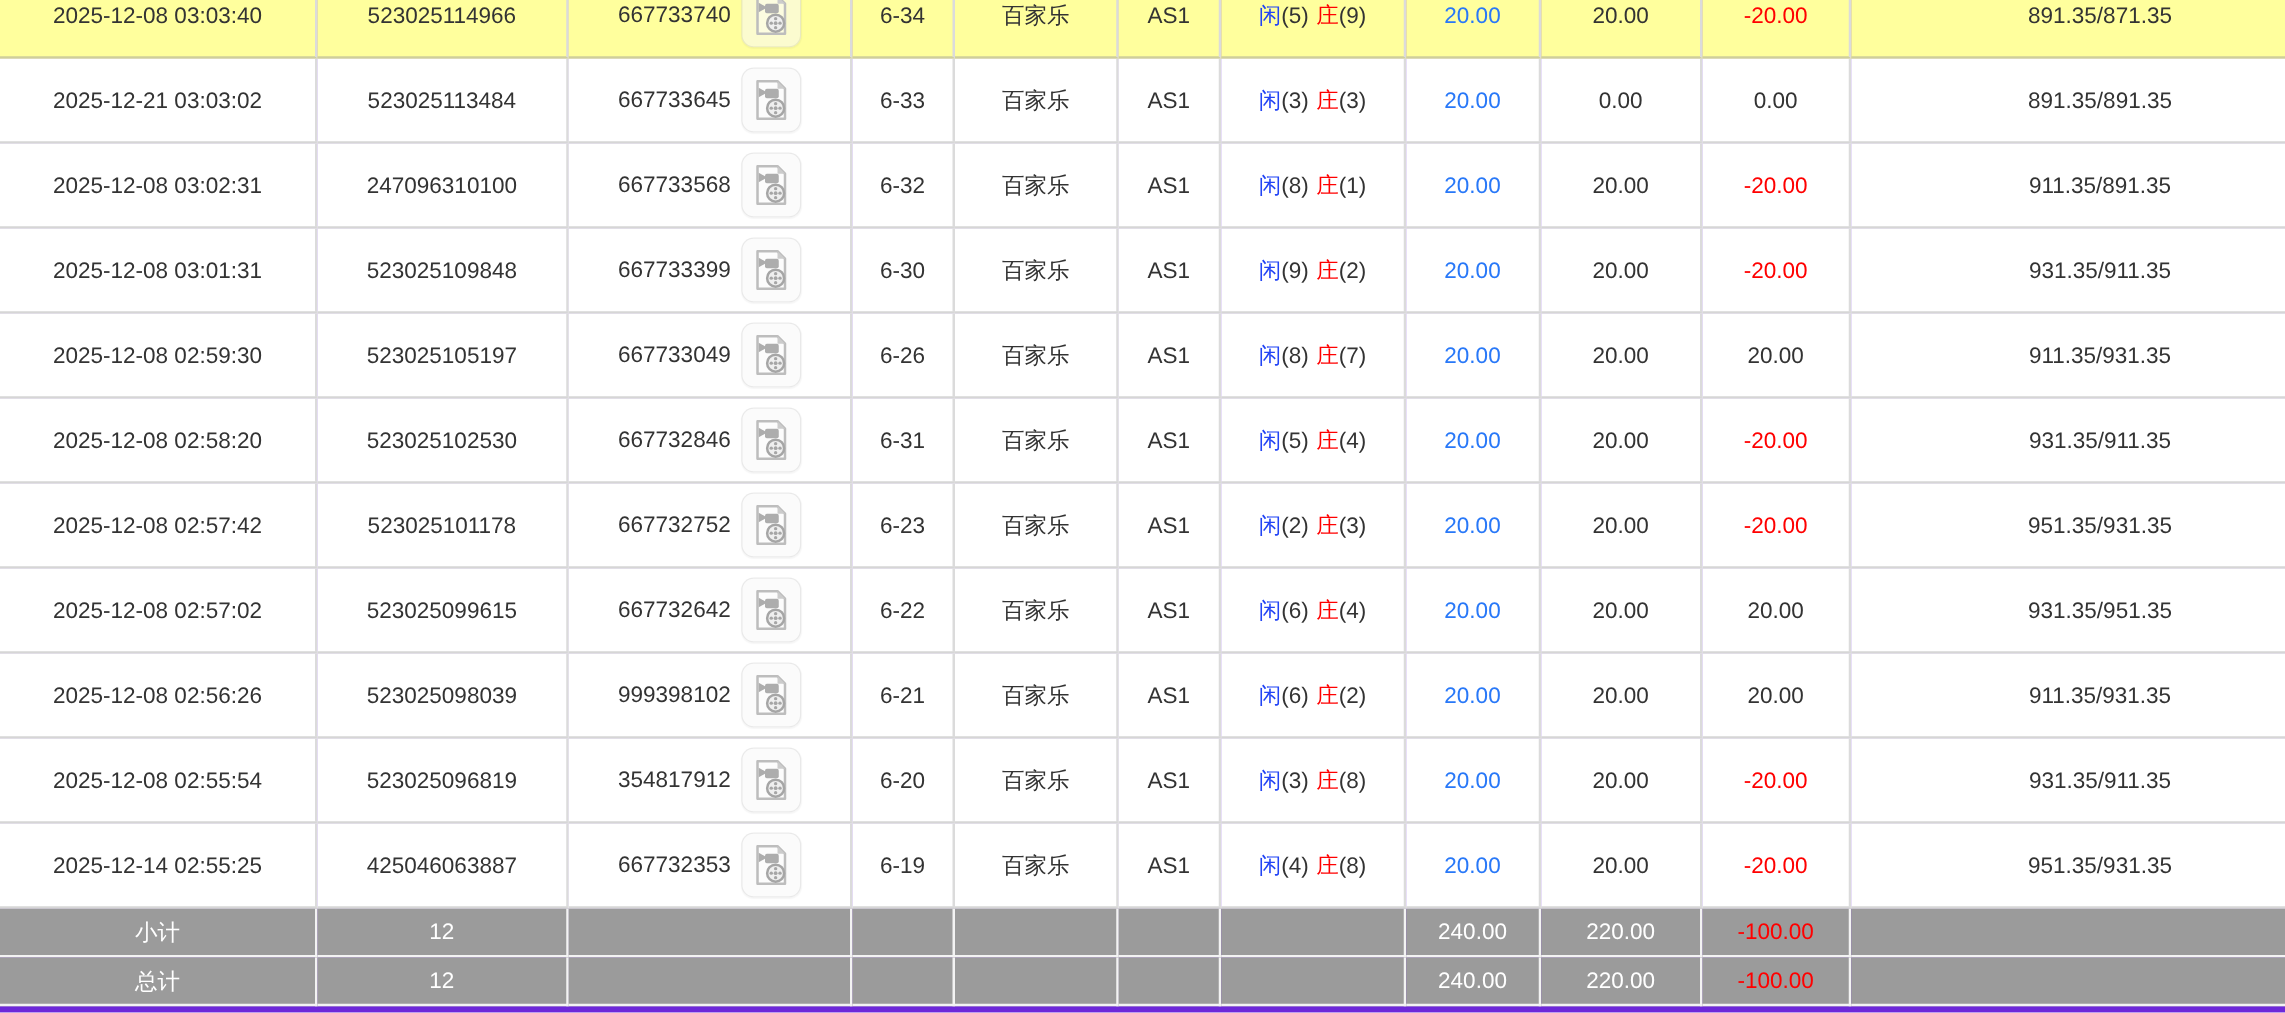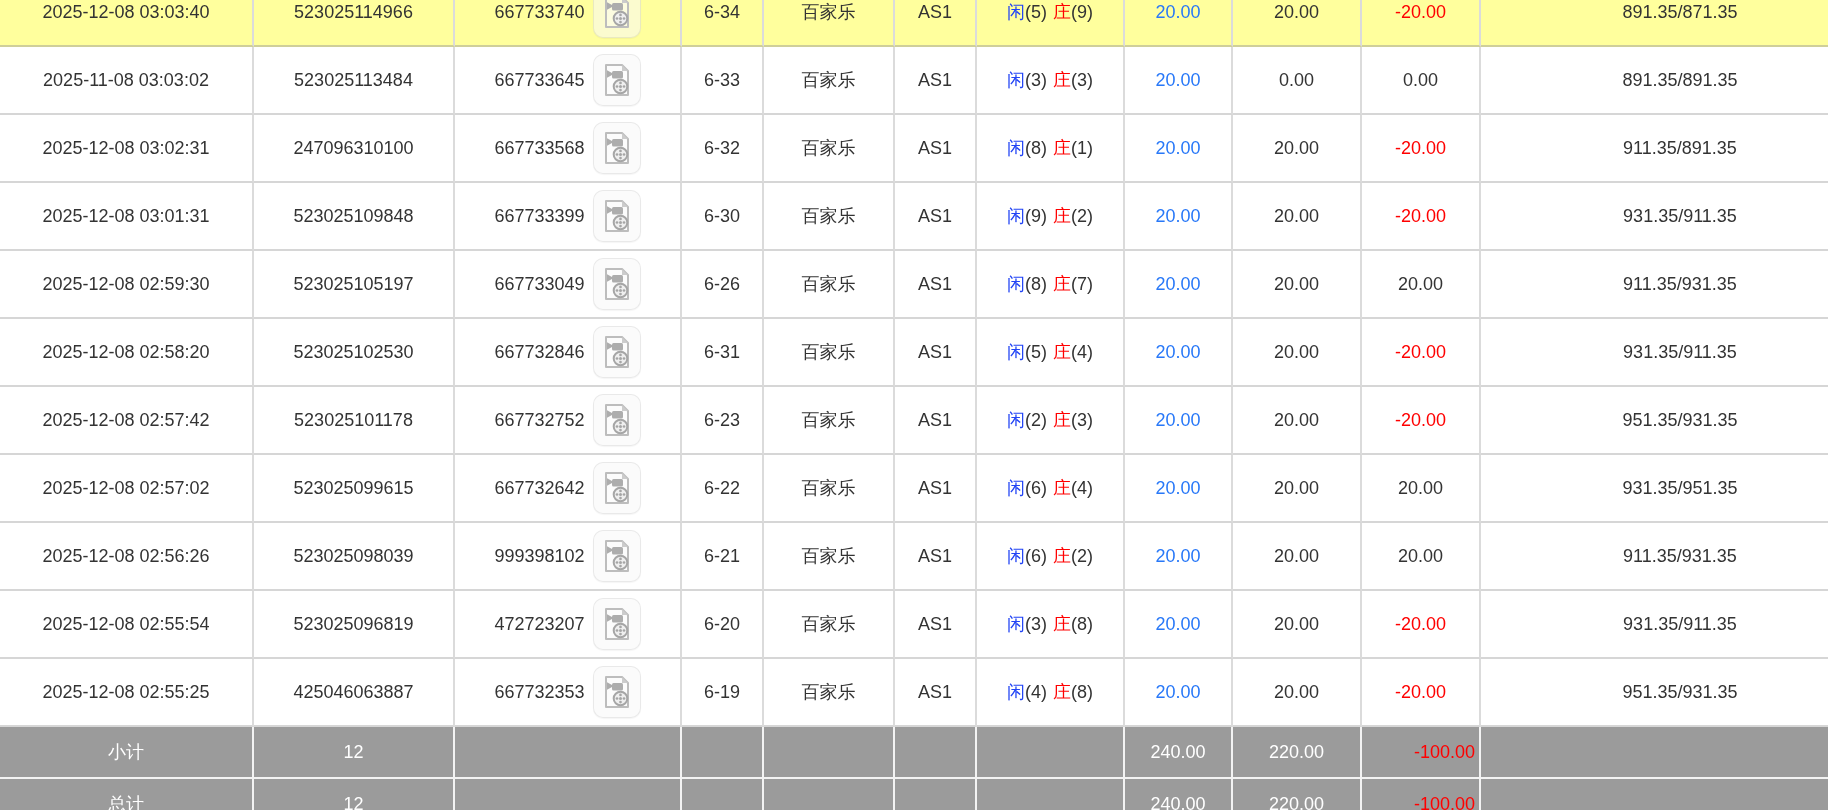--- a/index.html
+++ b/index.html
@@ -29,24 +29,24 @@
   .video-btn {
     display:inline-flex; align-items:center; justify-content:center;
     width:46px; height:50px; margin-left:8px; vertical-align:middle;
     background:rgba(248,248,248,0.55);
     border:1px solid rgba(0,0,0,0.07); border-radius:10px;
     box-shadow:0 1px 1px rgba(0,0,0,0.04);
     cursor:pointer;
   }
 
   tr.footer td {
-    height:52px; background:#9b9b9b; color:#ffffff;
+    height:39px; background:#9b9b9b; color:#ffffff;
     border-right:2px solid #f3f3f3; border-bottom:2px solid #f3f3f3;
   }
-  tr.footer td.neg { color:#ff0000;text-align:right; }
+  tr.footer td.neg { color:#ff0000; }
 
   .res-gap { display:inline-block; width:6px; }
 </style>
 </head>
 <body>
 
 <div class="viewport">
   <table class="history">
     <colgroup>
       <col style="width:254px">
@@ -86,21 +86,21 @@
     <td>AS1</td>
     <td>
       <span class="c-blue">闲</span><span>(5)</span><span class="res-gap"></span><span class="c-red">庄</span><span>(9)</span>
     </td>
     <td class="v-blue">20.00</td>
     <td>20.00</td>
     <td class="neg">-20.00</td>
     <td>891.35/871.35</td>
   </tr>
         <tr>
-    <td>2025-11-08 03:03:02</td>
+    <td>2025-12-21 03:03:02</td>
     <td>523025113484</td>
     <td>
       <span class="gameid-text">667733645</span><span class="video-btn">
               <svg width="30" height="34" viewBox="0 0 30 34">
         <path d="M4 2 h16 l6 6 v24 h-22 z" fill="#ffffff" fill-opacity="0.35" stroke="#bdbdbd" stroke-width="2" stroke-linejoin="round"></path>
         <path d="M20 2 l6 6 h-6 z" fill="#cccccc"></path>
         <rect x="10" y="8" width="11" height="7.5" rx="1.5" fill="#adadad"></rect>
         <path d="M10 10 l-5 -2.8 v7.6 l5 -2.8 z" fill="#adadad"></path>
         <circle cx="18.5" cy="23.5" r="6.8" fill="#efefef" stroke="#a6a6a6" stroke-width="2"></circle>
         <circle cx="18.5" cy="23.5" r="1.5" fill="#a6a6a6"></circle>
@@ -329,21 +329,21 @@
     </td>
     <td class="v-blue">20.00</td>
     <td>20.00</td>
     <td>20.00</td>
     <td>911.35/931.35</td>
   </tr>
         <tr>
     <td>2025-12-08 02:55:54</td>
     <td>523025096819</td>
     <td>
-      <span class="gameid-text">472723207</span><span class="video-btn">
+      <span class="gameid-text">354817912</span><span class="video-btn">
               <svg width="30" height="34" viewBox="0 0 30 34">
         <path d="M4 2 h16 l6 6 v24 h-22 z" fill="#ffffff" fill-opacity="0.35" stroke="#bdbdbd" stroke-width="2" stroke-linejoin="round"></path>
         <path d="M20 2 l6 6 h-6 z" fill="#cccccc"></path>
         <rect x="10" y="8" width="11" height="7.5" rx="1.5" fill="#adadad"></rect>
         <path d="M10 10 l-5 -2.8 v7.6 l5 -2.8 z" fill="#adadad"></path>
         <circle cx="18.5" cy="23.5" r="6.8" fill="#efefef" stroke="#a6a6a6" stroke-width="2"></circle>
         <circle cx="18.5" cy="23.5" r="1.5" fill="#a6a6a6"></circle>
         <circle cx="18.5" cy="19.9" r="1.35" fill="#a6a6a6"></circle>
         <circle cx="15" cy="23.5" r="1.35" fill="#a6a6a6"></circle>
         <circle cx="22" cy="23.5" r="1.35" fill="#a6a6a6"></circle>
@@ -356,21 +356,21 @@
     <td>AS1</td>
     <td>
       <span class="c-blue">闲</span><span>(3)</span><span class="res-gap"></span><span class="c-red">庄</span><span>(8)</span>
     </td>
     <td class="v-blue">20.00</td>
     <td>20.00</td>
     <td class="neg">-20.00</td>
     <td>931.35/911.35</td>
   </tr>
         <tr>
-    <td>2025-12-08 02:55:25</td>
+    <td>2025-12-14 02:55:25</td>
     <td>425046063887</td>
     <td>
       <span class="gameid-text">667732353</span><span class="video-btn">
               <svg width="30" height="34" viewBox="0 0 30 34">
         <path d="M4 2 h16 l6 6 v24 h-22 z" fill="#ffffff" fill-opacity="0.35" stroke="#bdbdbd" stroke-width="2" stroke-linejoin="round"></path>
         <path d="M20 2 l6 6 h-6 z" fill="#cccccc"></path>
         <rect x="10" y="8" width="11" height="7.5" rx="1.5" fill="#adadad"></rect>
         <path d="M10 10 l-5 -2.8 v7.6 l5 -2.8 z" fill="#adadad"></path>
         <circle cx="18.5" cy="23.5" r="6.8" fill="#efefef" stroke="#a6a6a6" stroke-width="2"></circle>
         <circle cx="18.5" cy="23.5" r="1.5" fill="#a6a6a6"></circle>

